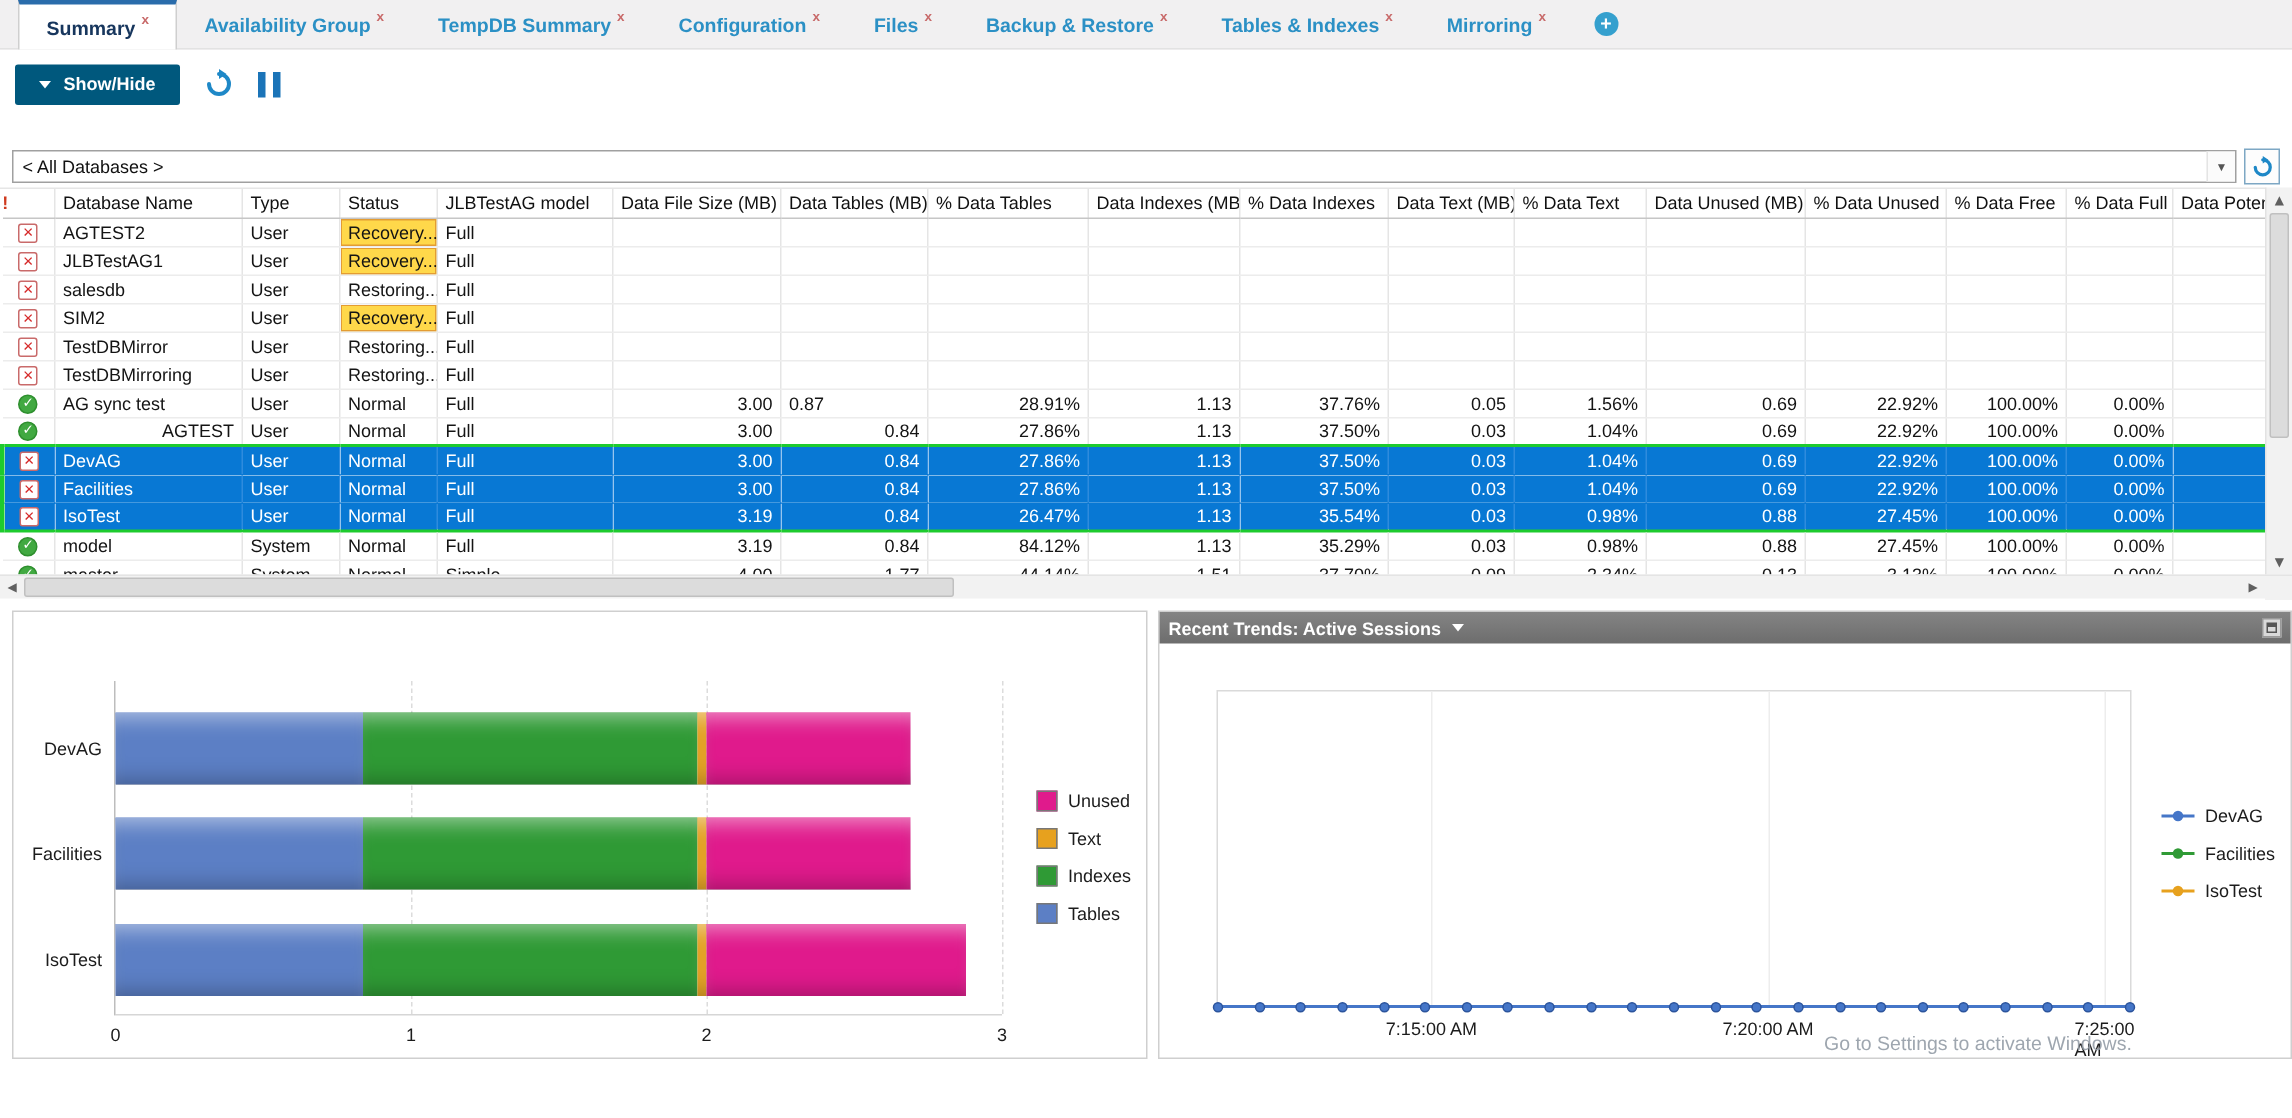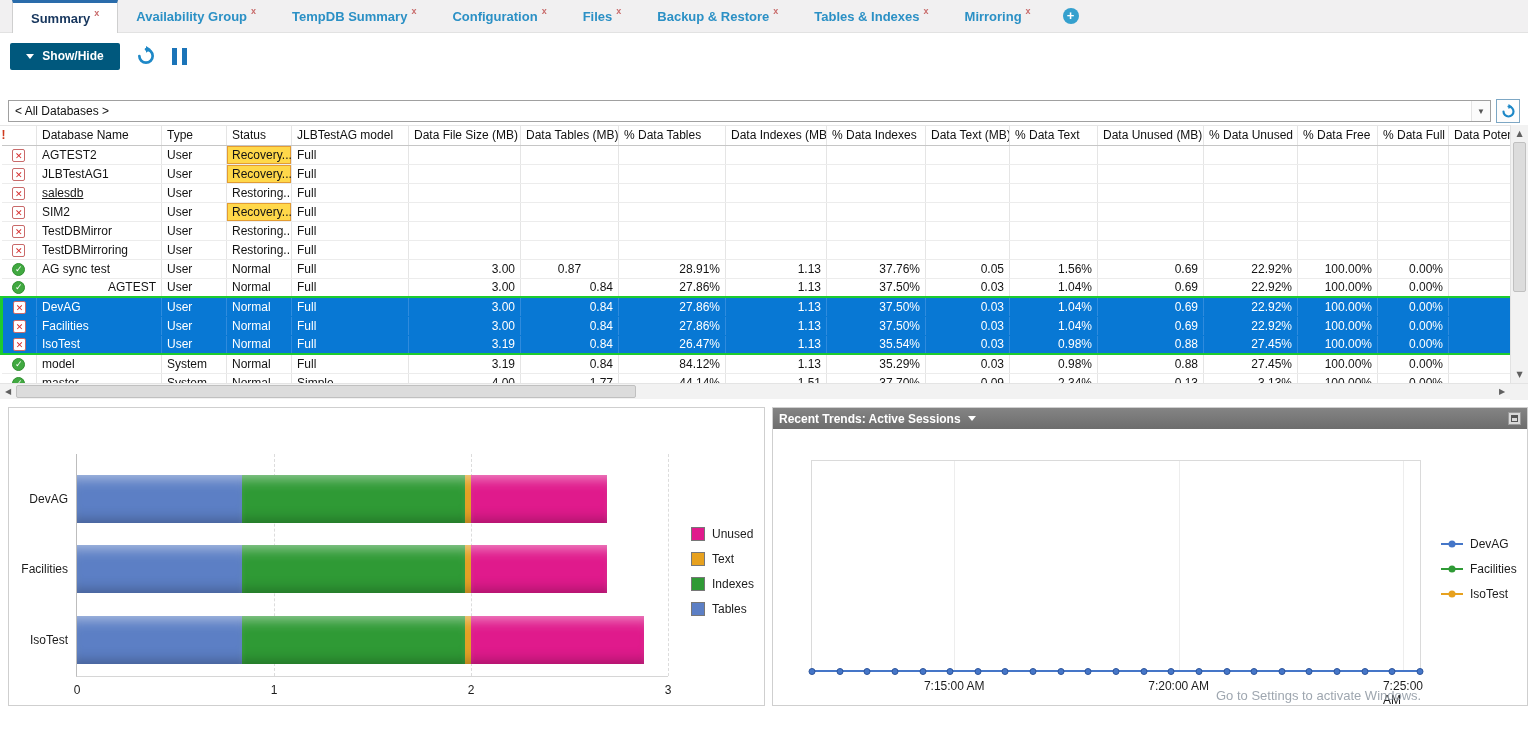--- a/index.html
+++ b/index.html
@@ -272,21 +272,21 @@
               <td style="text-align: right;"></td>
               <td style="text-align: right;"></td>
               <td style="text-align: right;"></td>
               <td style="text-align: right;"></td>
               <td style="text-align: right;"></td>
               <td style="text-align: right;"></td>
               <td style="text-align: right;"></td>
             </tr>
             <tr>
               <td class="icon-cell"><span class="ico ico-err">✕</span></td>
-              <td style="text-align: left; text-decoration: underline;">salesdb</td>
+              <td style="text-align: left;">salesdb</td>
               <td style="text-align: left;">User</td>
               <td style="text-align: left;">Restoring...</td>
               <td style="text-align: left;">Full</td>
               <td style="text-align: right;"></td>
               <td style="text-align: right;"></td>
               <td style="text-align: right;"></td>
               <td style="text-align: right;"></td>
               <td style="text-align: right;"></td>
               <td style="text-align: right;"></td>
               <td style="text-align: right;"></td>
@@ -353,21 +353,21 @@
               <td style="text-align: right;"></td>
               <td style="text-align: right;"></td>
             </tr>
             <tr>
               <td class="icon-cell"><span class="ico ico-ok">✓</span></td>
               <td style="text-align: left;">AG sync test</td>
               <td style="text-align: left;">User</td>
               <td style="text-align: left;">Normal</td>
               <td style="text-align: left;">Full</td>
               <td style="text-align: right;">3.00</td>
-              <td style="text-align: center;">0.87</td>
+              <td style="text-align: left;">0.87</td>
               <td style="text-align: right;">28.91%</td>
               <td style="text-align: right;">1.13</td>
               <td style="text-align: right;">37.76%</td>
               <td style="text-align: right;">0.05</td>
               <td style="text-align: right;">1.56%</td>
               <td style="text-align: right;">0.69</td>
               <td style="text-align: right;">22.92%</td>
               <td style="text-align: right;">100.00%</td>
               <td style="text-align: right;">0.00%</td>
               <td style="text-align: right;"></td>

